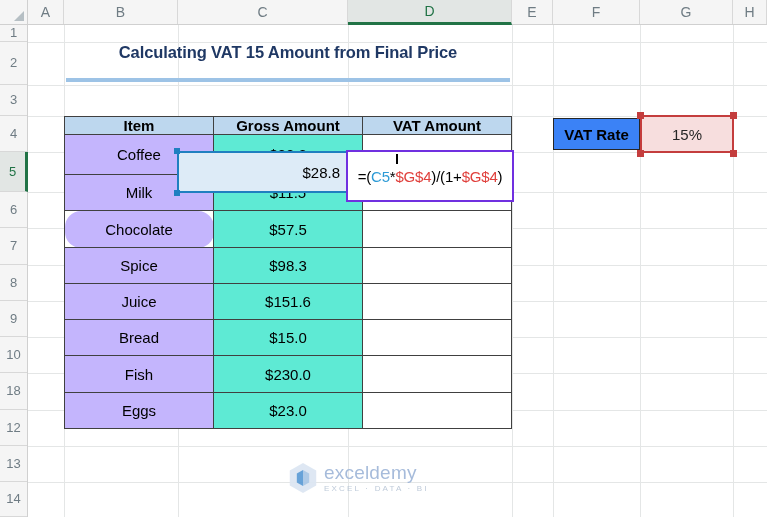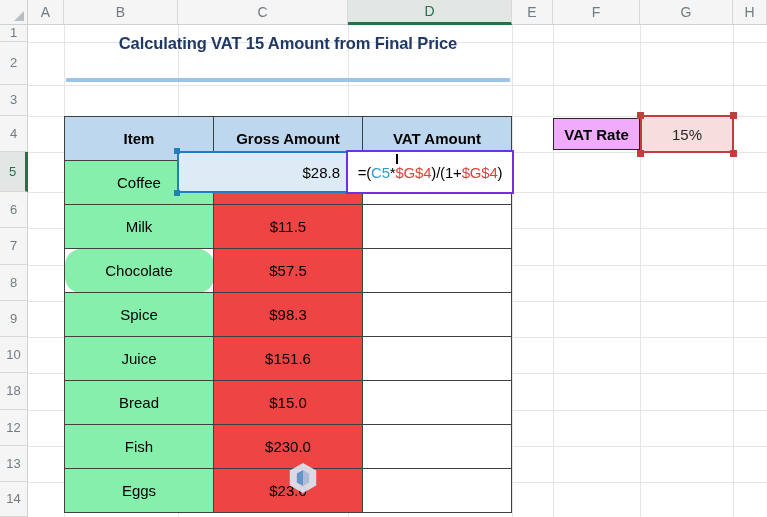--- a/index.html
+++ b/index.html
@@ -116,33 +116,33 @@
   }
 
   
   #main-table {
     position: absolute;
     border-collapse: collapse;
     table-layout: fixed;
   }
   #main-table td, #main-table th {
     border: 1px solid #404040;
-    padding: 13px;
+    padding: 0;
     text-align: center;
     vertical-align: middle;
     font-family: "Liberation Sans", sans-serif;
     color: #000000;
   }
   #main-table th {
     background: #bdd7ee;
     font-weight: bold;
     font-size: 15px;
   }
-  #main-table td.item-cell { font-size: 15px; background: #86efac; }
-  #main-table td.amt-cell  { font-size: 15px; background: #ef4444; }
+  #main-table td.item-cell { font-size: 15px; background: #c4b5fd; }
+  #main-table td.amt-cell  { font-size: 15px; background: #5eead4; }
   #main-table td.vat-cell  { background: #ffffff; }
 
   
   #c5-overlay {
     position: absolute;
     background: #ddebf7;
     border: 2px solid #1f7fc0;
     z-index: 6;
   }
   #c5-overlay .c5-val {
@@ -180,21 +180,21 @@
   #d5-caret {
     position: absolute;
     width: 2px;
     background: #000;
     z-index: 11;
   }
 
   
   #vat-label {
     position: absolute;
-    background: #f0abfc;
+    background: #3b82f6;
     border: 1.5px solid #262626;
     display: flex;
     align-items: center;
     justify-content: center;
     font-size: 15px;
     font-weight: bold;
     color: #000;
     font-family: "Liberation Sans", sans-serif;
     z-index: 5;
   }
@@ -291,21 +291,21 @@
       <div class="gline-h" style="top: 203px;"></div>
       <div class="gline-h" style="top: 240px;"></div>
       <div class="gline-h" style="top: 276px;"></div>
       <div class="gline-h" style="top: 312px;"></div>
       <div class="gline-h" style="top: 348px;"></div>
       <div class="gline-h" style="top: 385px;"></div>
       <div class="gline-h" style="top: 421px;"></div>
       <div class="gline-h" style="top: 457px;"></div>
     </div>
 
-  <div id="title-band" style="left: 64px; width: 448px; top: 34px;">Calculating VAT 15 Amount from Final Price</div>
+  <div id="title-band" style="left: 64px; width: 448px; top: 43px;">Calculating VAT 15 Amount from Final Price</div>
   <div id="title-underline" style="left: 66px; width: 444px; top: 78px; height: 4px;"></div>
 
   <table id="main-table" style="left: 64px; top: 116px; width: 448px;">
     <thead>
       <tr>
         <th>Item</th>
         <th>Gross Amount</th>
         <th>VAT Amount</th>
       </tr>
     </thead>
@@ -350,34 +350,38 @@
           <td class="amt-cell" style="width: 170px;">$23.0</td>
           <td class="vat-cell" style="width: 164px;"></td>
         </tr>
       </tbody>
   </table>
 
   <div id="c5-overlay" style="left: 177px; top: 151px; width: 172px; height: 42px;">
     <span class="c5-val">$28.8</span>
   </div>
 
-  <div id="d5-edit" style="left: 346px; top: 150px; width: 168px; height: 44px;">
+  <div id="d5-edit" style="left: 346px; top: 150px; width: 168px; height: 52px;">
     <span class="ftxt" id="formula-text"><span style="color: rgb(0, 0, 0);">=(</span><span style="color: rgb(46, 155, 214);">C5</span><span style="color: rgb(0, 0, 0);">*</span><span style="color: rgb(224, 64, 60);">$G$4</span><span style="color: rgb(0, 0, 0);">)/(1+</span><span style="color: rgb(224, 64, 60);">$G$4</span><span style="color: rgb(0, 0, 0);">)</span></span>
   </div>
   <div id="d5-caret" style="left: 396px; top: 154px; height: 10px;"></div>
 
   <div id="vat-label" style="left: 553px; top: 118px; width: 87px; height: 32px;">VAT Rate</div>
   <div id="vat-value" style="left: 640px; top: 115px; width: 94px; height: 38px;">15%</div>
 
   <div id="watermark" style="left: 288px; top: 462px;">
     <svg id="wm-mark" viewBox="0 0 34 36">
       <polygon points="17,1 32,9.5 32,26.5 17,35 2,26.5 2,9.5" fill="#dce6f2"></polygon>
       <polygon points="10,13 17,9 17,27 10,23" fill="#5b9bd5"></polygon>
       <polygon points="17,9 24,13 24,23 17,27" fill="#a8c6e6"></polygon>
     </svg>
+    <span id="wm-text">
+      <span id="wm-name">exceldemy</span>
+      <span id="wm-tag">EXCEL · DATA · BI</span>
+    </span>
   </div>
 
 <div class="handle-blue" style="left: 174px; top: 148px;"></div>
     <div class="handle-blue" style="left: 174px; top: 190px;"></div>
     <div class="handle-red" style="left: 637px; top: 112px;"></div>
     <div class="handle-red" style="left: 730px; top: 112px;"></div>
     <div class="handle-red" style="left: 637px; top: 150px;"></div>
     <div class="handle-red" style="left: 730px; top: 150px;"></div>
   </div>
 

